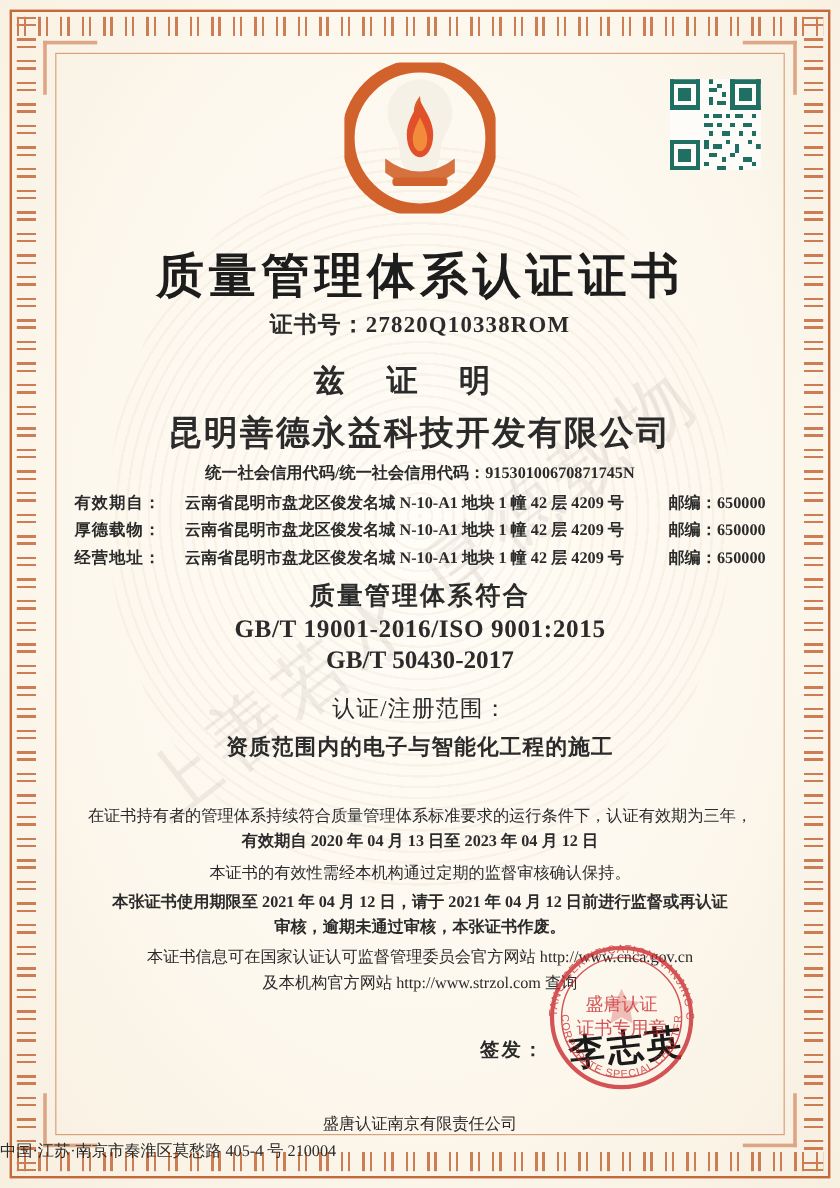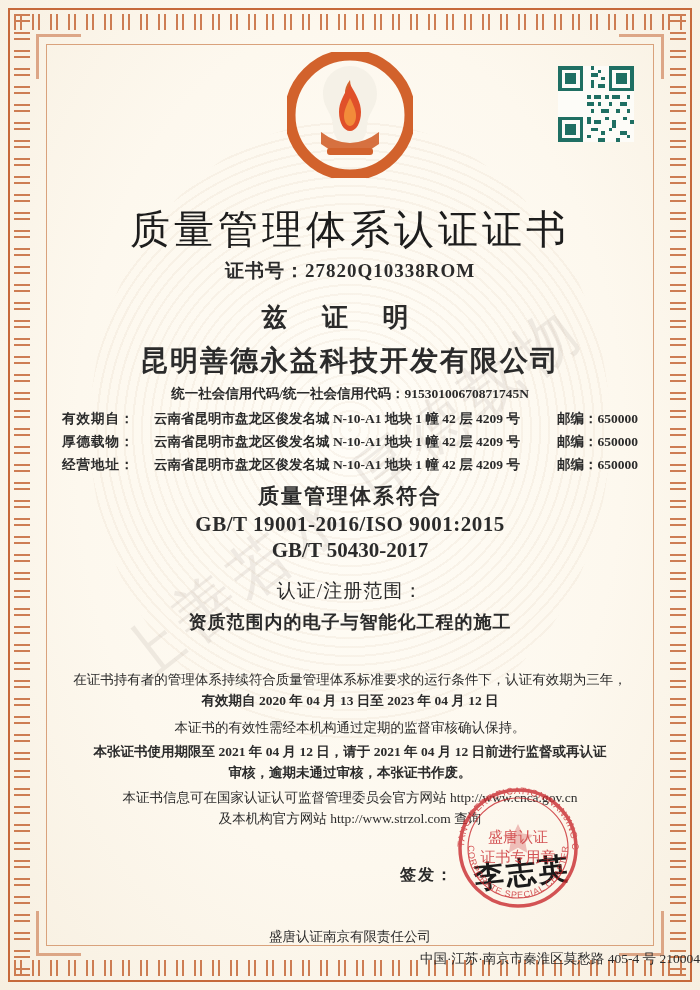--- a/index.html
+++ b/index.html
@@ -70,21 +70,21 @@
   .logo{
     position:absolute;left:50%;top:52px;transform:translateX(-50%);
     width:126px;height:126px;
   }
   .qr{
     position:absolute;right:66px;top:66px;width:76px;height:76px;
   }
 
   h1.title{
     position:absolute;top:202px;left:0;right:0;text-align:center;
-    font-size:40px;font-weight:normal;letter-spacing:4px;margin:0;
+    font-size:40px;font-weight:bold;letter-spacing:4px;margin:0;
     font-family:"Liberation Serif",serif;color:#1d1d1d;
   }
   .certno{
     position:absolute;top:258px;left:0;right:0;text-align:center;
     font-size:19px;font-weight:bold;letter-spacing:1px;
   }
   .hereby{
     position:absolute;top:300px;left:0;right:16px;text-align:center;
     font-size:26px;font-weight:bold;letter-spacing:14px;
   }
@@ -147,21 +147,21 @@
   .sign-script{
     position:absolute;right:130px;bottom:96px;
     font-size:30px;color:#1b1b1b;font-family:"Liberation Serif",serif;
     transform:rotate(-6deg);font-weight:bold;letter-spacing:2px;
   }
 
   .footer1{
     position:absolute;bottom:44px;left:0;right:0;text-align:center;font-size:13.5px;margin-top:45px;
   }
   .footer2{
-    position:absolute;bottom:22px;left:0;right:0;text-align:right;font-size:13.5px;
+    position:absolute;bottom:22px;left:0;right:0;text-align:left;font-size:13.5px;
   }
 </style>
 </head>
 <body>
 
 <div class="page">
 
   <div class="border-outer"></div>
   <div class="border-key"></div>
   <div class="border-inner"></div>

